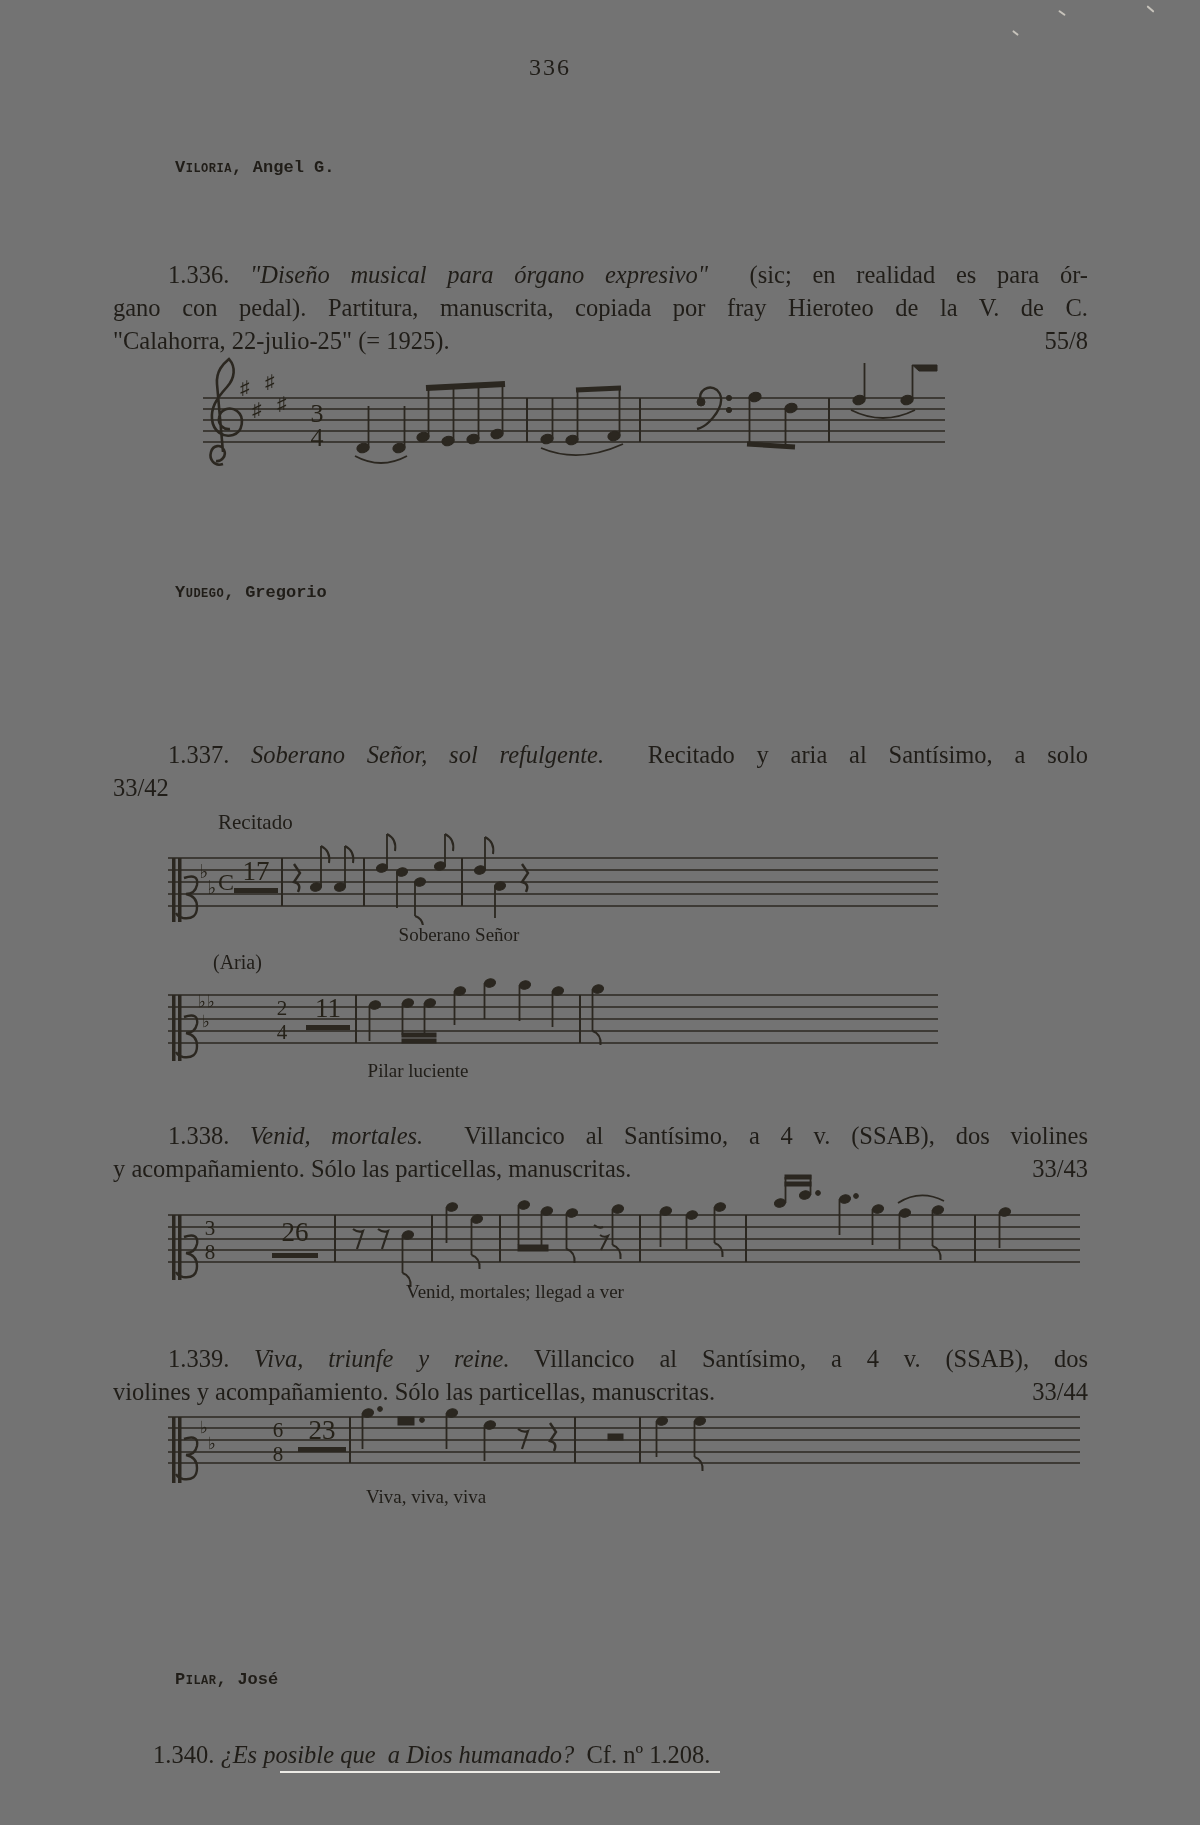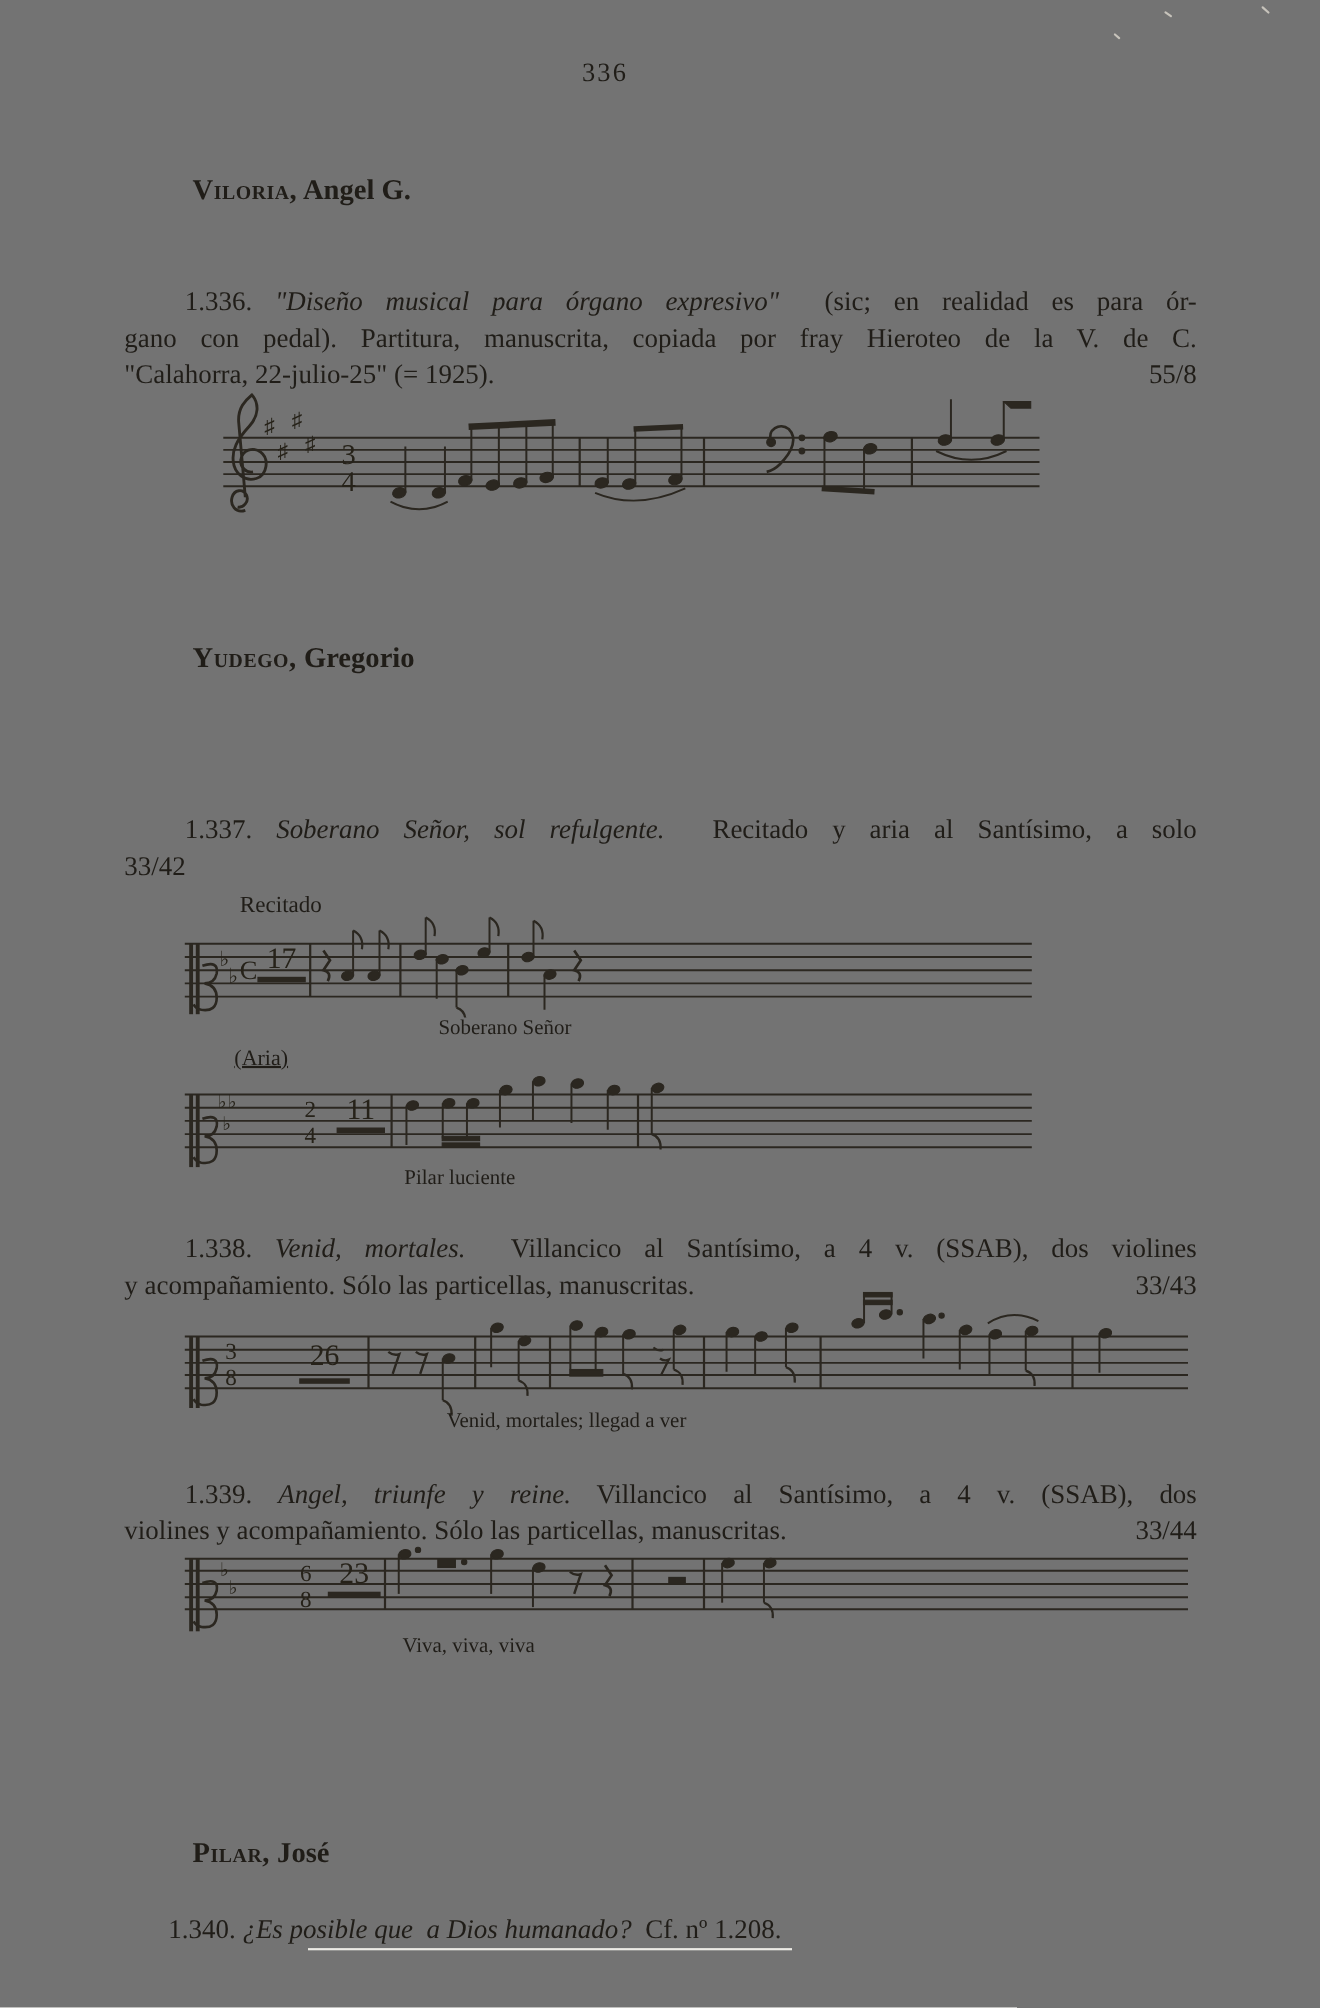--- a/index.html
+++ b/index.html
@@ -3,21 +3,21 @@
 <meta charset="utf-8">
 <style>
   html,body{margin:0;padding:0;background:#fdfdfb;}
   #page{
     position:relative;width:1200px;height:1825px;overflow:hidden;
     background:#737373;color:#201d18;
     font-family:"Liberation Serif","DejaVu Serif",serif;
   }
   .abs{position:absolute;}
   .pageno{font-size:24px;letter-spacing:2px;text-align:center;}
-  .author{font-size:26px;font-weight:bold;}
+  .author{font-size:17px;font-weight:bold;font-family:Liberation Mono, monospace;}
   .author .sc{font-variant:small-caps;letter-spacing:0.5px;}
   .entry{width:975px;font-size:24.5px;line-height:33px;}
   .entry .l1,.entry .l2full{text-align:justify;text-align-last:justify;}
   .entry .row{display:flex;justify-content:space-between;}
   .ital{font-style:italic;white-space:pre-wrap;}
   .num{white-space:pre-wrap;}
   .rest{white-space:pre-wrap;}
   .indent{display:inline-block;width:55px;}
   .mlabel{font-size:21px;}
   .mcaption{font-size:19px;white-space:nowrap;transform:translateX(-50%);}
@@ -183,21 +183,21 @@
         <line x1="325" y1="40" x2="325" y2="7" stroke-width="1.8"></line>
         <path fill="none" stroke-width="2" d="M 325 7 q 10 5 8 17"></path>
       <ellipse cx="340" cy="56" rx="5.6" ry="4.2" transform="rotate(-14 340 56)"></ellipse>
         <line x1="335" y1="56" x2="335" y2="88" stroke-width="1.8"></line>
       <path fill="none" stroke-width="2.4" d="M 362 34 l 6 9 l -6 9 q 8 2 4 10"></path>
     </g>
   </svg>
 
   <div class="abs mcaption" style="left:459px;top:924px;">Soberano Señor</div>
 
-  <div class="abs mlabel" style="left:213px;top:951px;font-size:20px;text-decoration:underline;">(Aria)</div>
+  <div class="abs mlabel" style="left:213px;top:951px;font-size:20px;">(Aria)</div>
 
   <svg class="abs" style="left:160px;top:975px;" width="790" height="100" viewBox="0 0 790 100">
     <g stroke="#2b2720" stroke-width="1.7">
       <line x1="8" y1="20" x2="778" y2="20"></line>
         <line x1="8" y1="32" x2="778" y2="32"></line>
       <line x1="8" y1="44" x2="778" y2="44"></line>
         <line x1="8" y1="56" x2="778" y2="56"></line>
       <line x1="8" y1="68" x2="778" y2="68"></line>
     </g>
     <g fill="#2b2720">
@@ -329,21 +329,21 @@
         <path fill="none" stroke-width="2" d="M 772.5 73 q 9 3 8 14"></path>
       <line x1="815" y1="42" x2="815" y2="89" stroke-width="2"></line>
       <ellipse cx="845" cy="39" rx="5.6" ry="4.2" transform="rotate(-14 845 39)"></ellipse>
         <line x1="839.5" y1="39" x2="839.5" y2="75" stroke-width="1.8"></line>
     </g>
   </svg>
 
   <div class="abs mcaption" style="left:515px;top:1281px;">Venid, mortales; llegad a ver</div>
 
   <div class="abs entry" style="left:113px;top:1342px;">
-    <div class="l1"><span class="indent"></span><span class="num">1.339. </span><span class="ital">Angel, triunfe y reine.</span><span class="rest"> Villancico al Santísimo, a 4 v. (SSAB), dos</span></div>
+    <div class="l1"><span class="indent"></span><span class="num">1.339. </span><span class="ital">Viva, triunfe y reine.</span><span class="rest"> Villancico al Santísimo, a 4 v. (SSAB), dos</span></div>
     <div class="row">
       <span>violines y acompañamiento. Sólo las particellas, manuscritas.</span>
       <span>33/44</span>
     </div>
   </div>
 
   <svg class="abs" style="left:160px;top:1385px;" width="925" height="115" viewBox="0 0 925 115">
     <g stroke="#2b2720" stroke-width="1.7">
       <line x1="8" y1="32" x2="920" y2="32"></line>
         <line x1="8" y1="43" x2="920" y2="43"></line>

